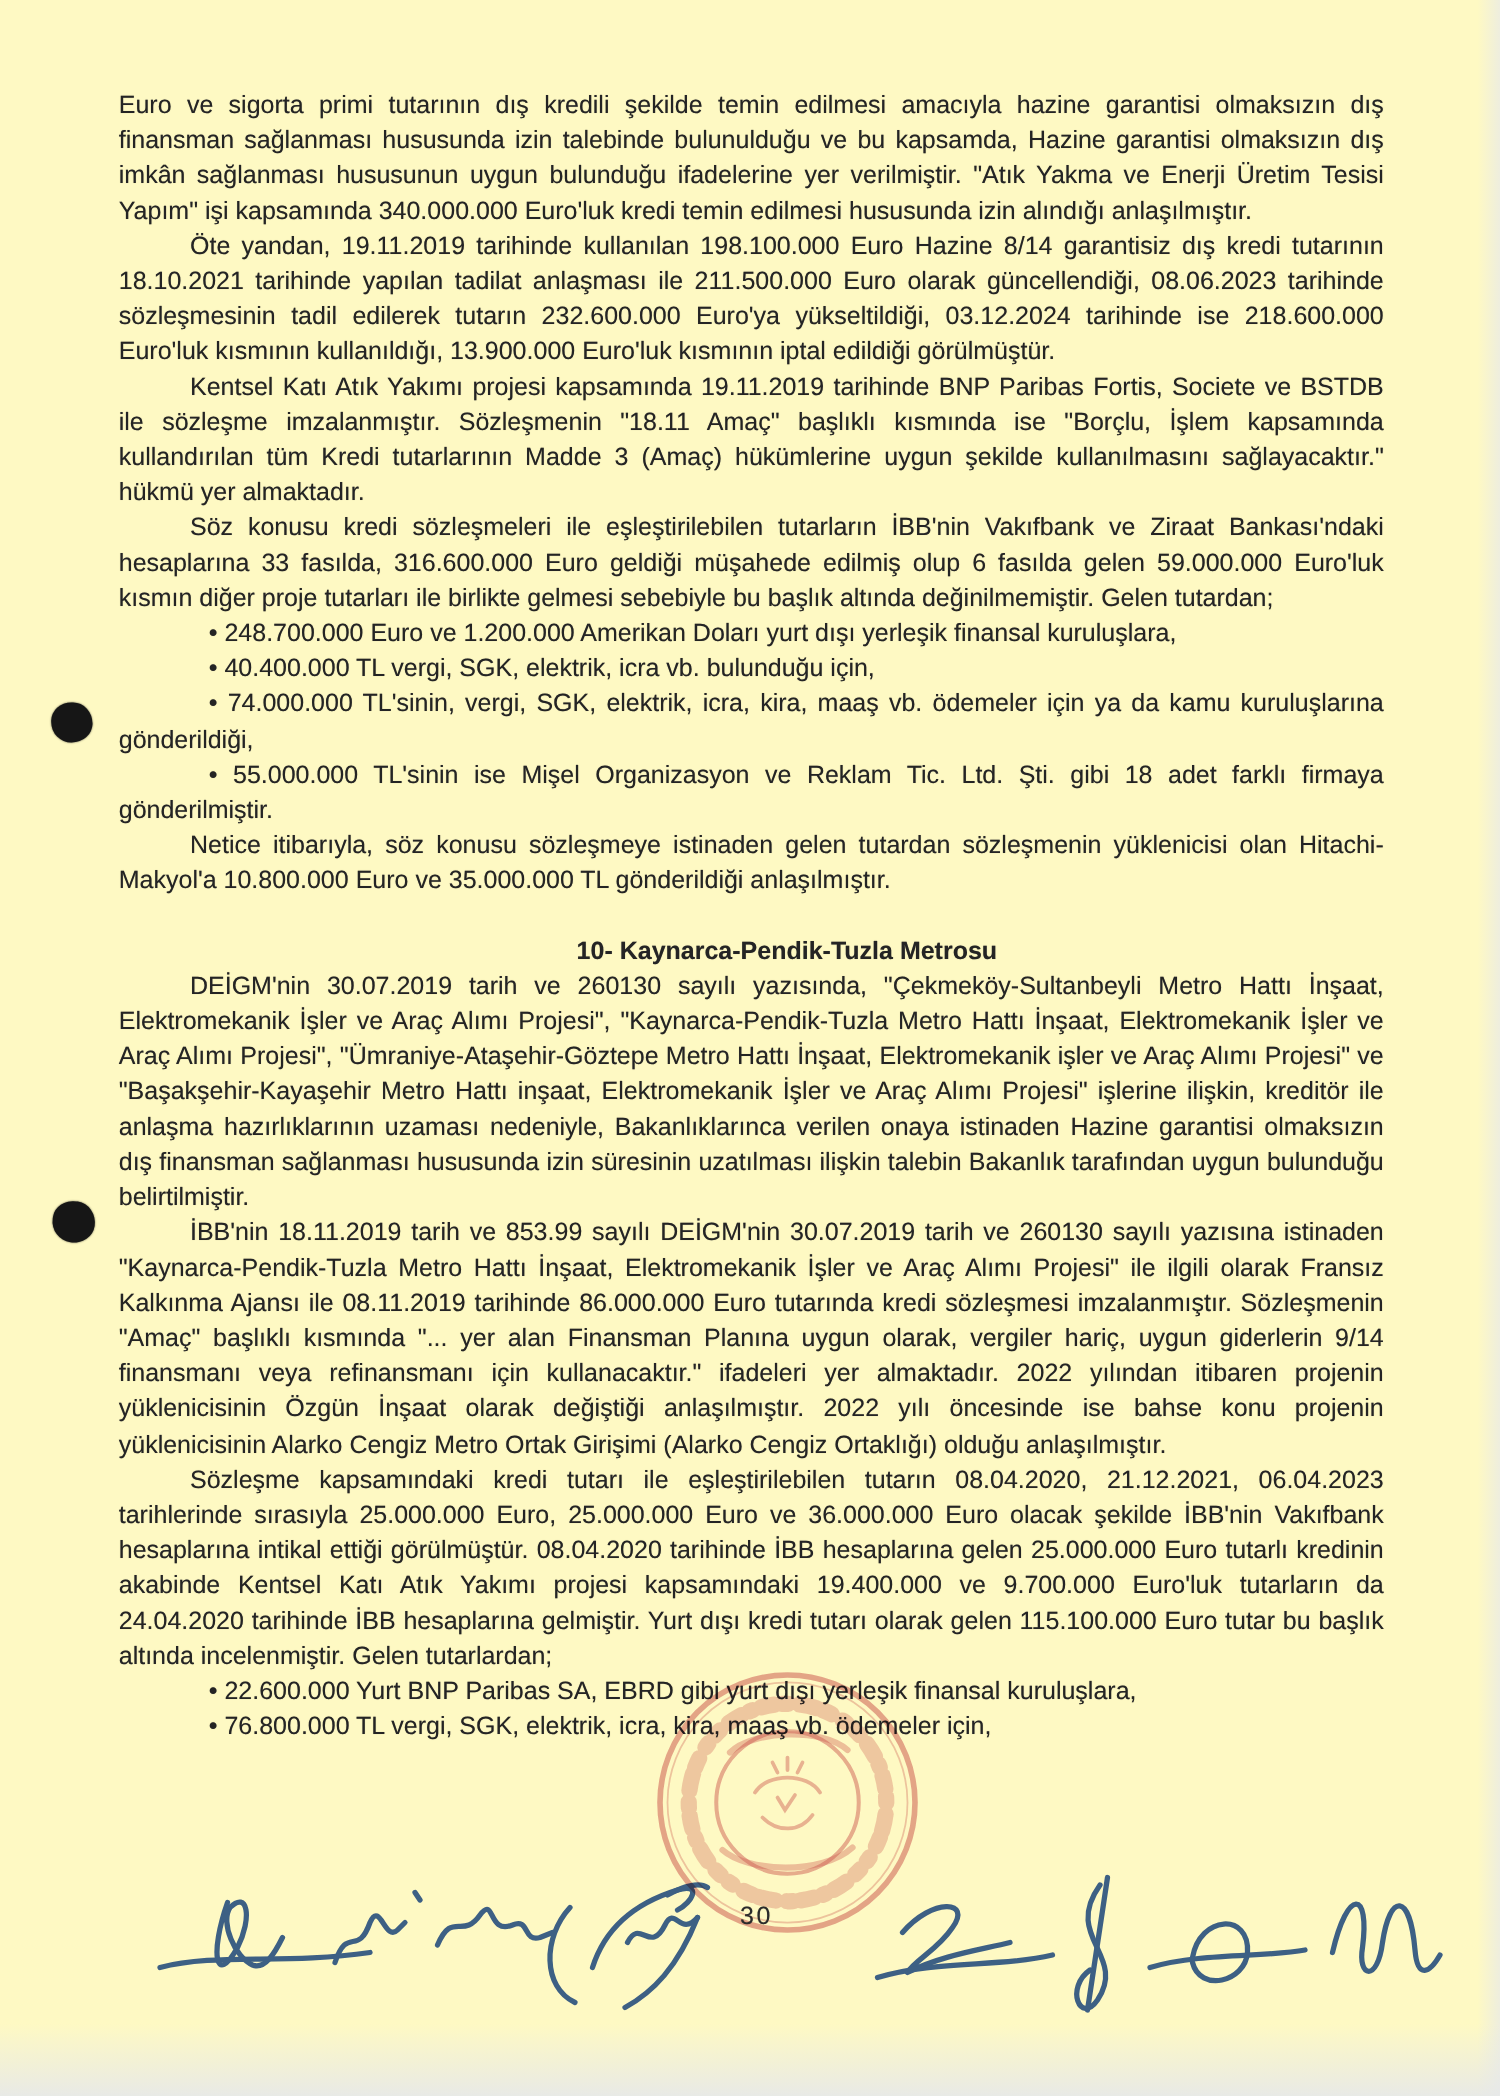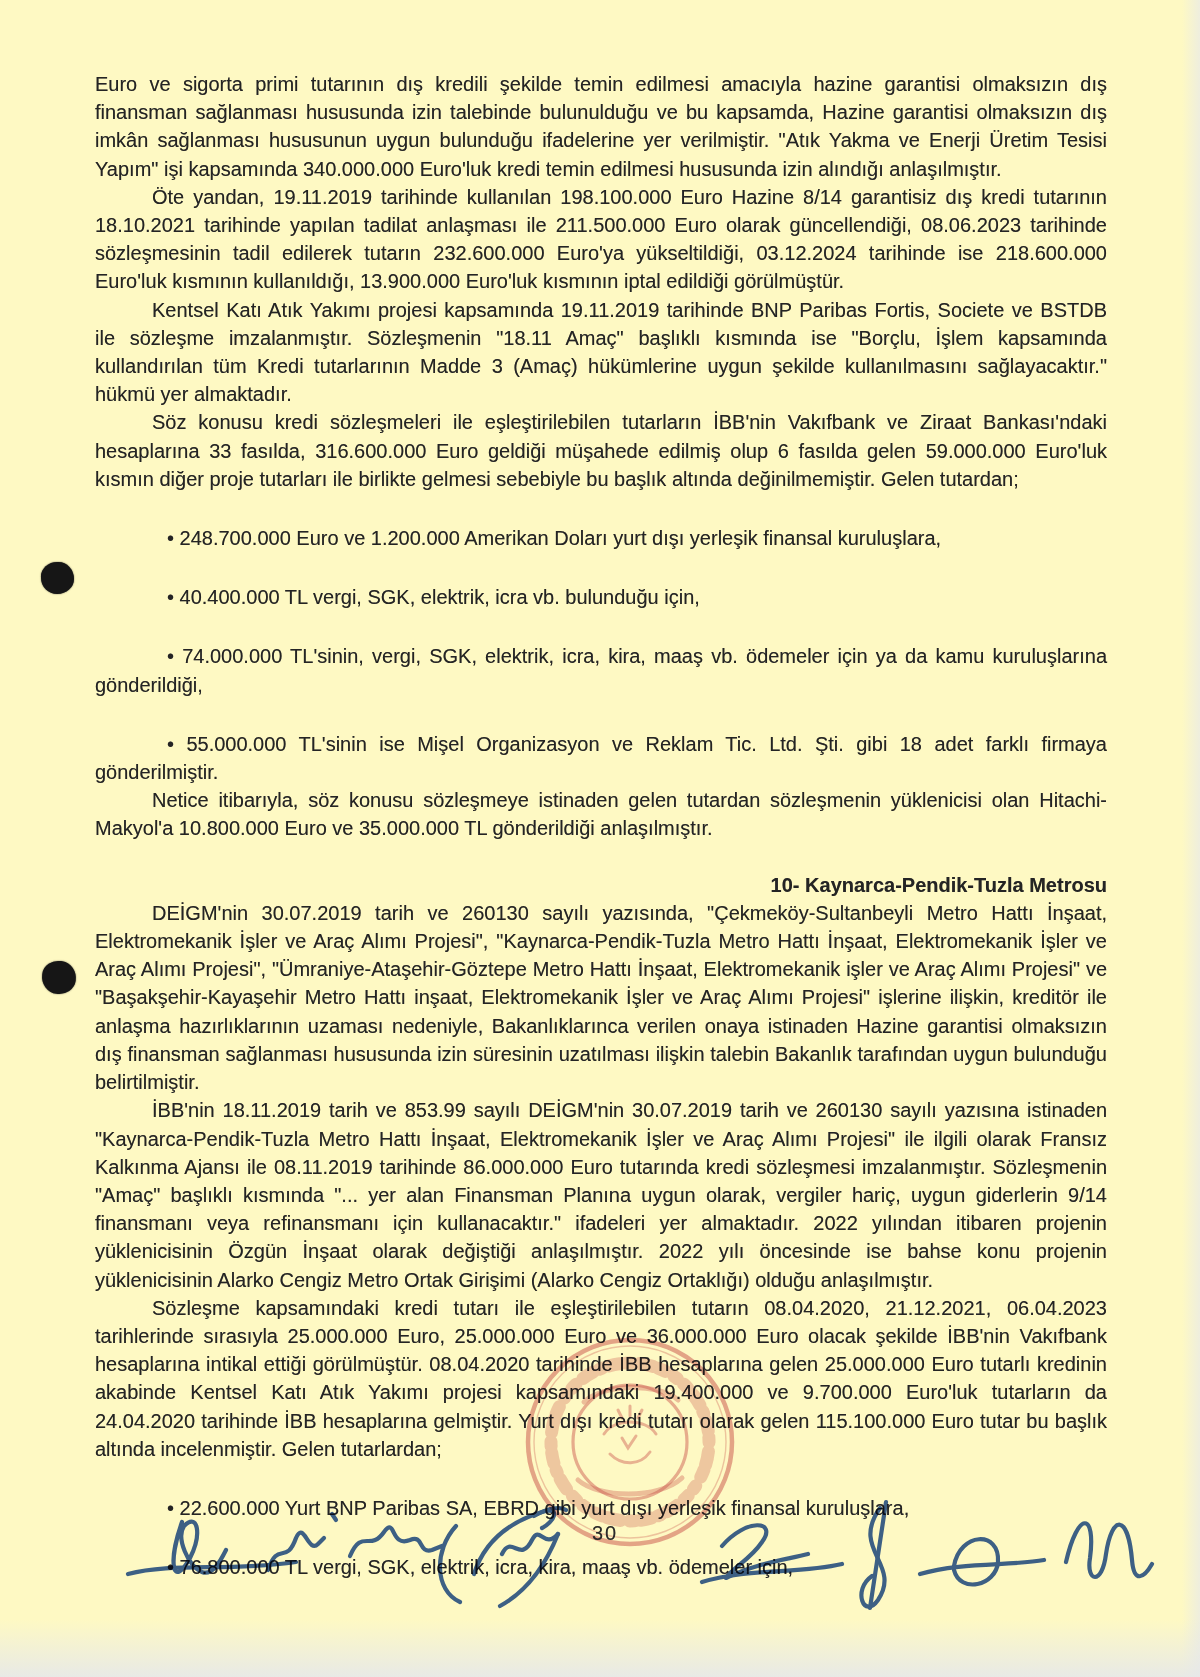--- a/index.html
+++ b/index.html
@@ -38,26 +38,26 @@
     top: 70px;
     width: 1012px;
     color: #242424;
     font-size: 20px;
     line-height: 28.2px;
     text-align: justify;
     text-shadow: 0 0 0.6px rgba(45,45,45,0.45);
   }
   .text-block p { margin: 0; }
   .text-block p.indent { text-indent: 57px; }
-  .text-block p.bullet { text-indent: 72px; margin-top: 31px; }
+  .text-block p.bullet { text-indent: 72px; }
   .text-block p.heading {
     font-weight: bold;
     margin-top: 28px;
     text-indent: 57px;
-    text-align: right;
+    text-align: center;
   }
   .punch-hole {
     position: absolute;
     background: #161616;
     border-radius: 50% 48% 52% 50% / 46% 54% 48% 52%;
     box-shadow: 0 0 1.5px rgba(20,20,20,0.8);
   }
   .punch-hole.top { left: 41px; top: 562px; width: 33px; height: 32px; }
   .punch-hole.bottom { left: 42px; top: 961px; width: 34px; height: 33px; transform: rotate(8deg); }
   .stamp {

